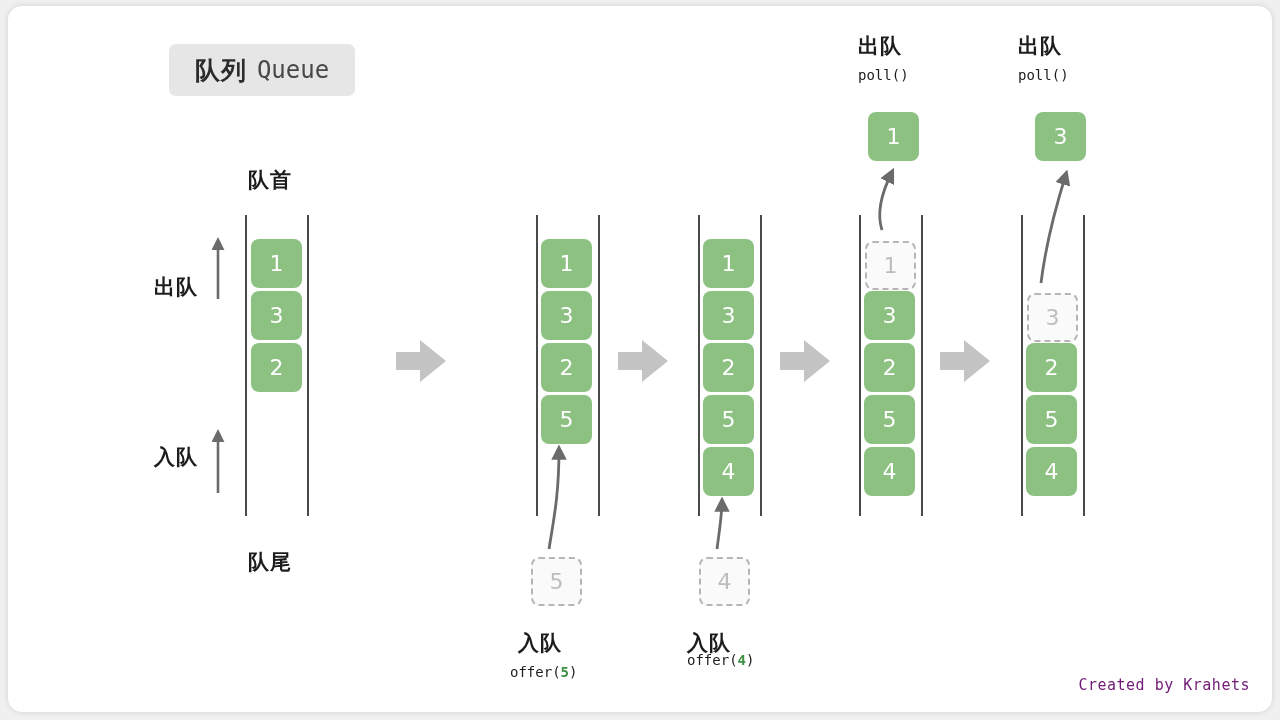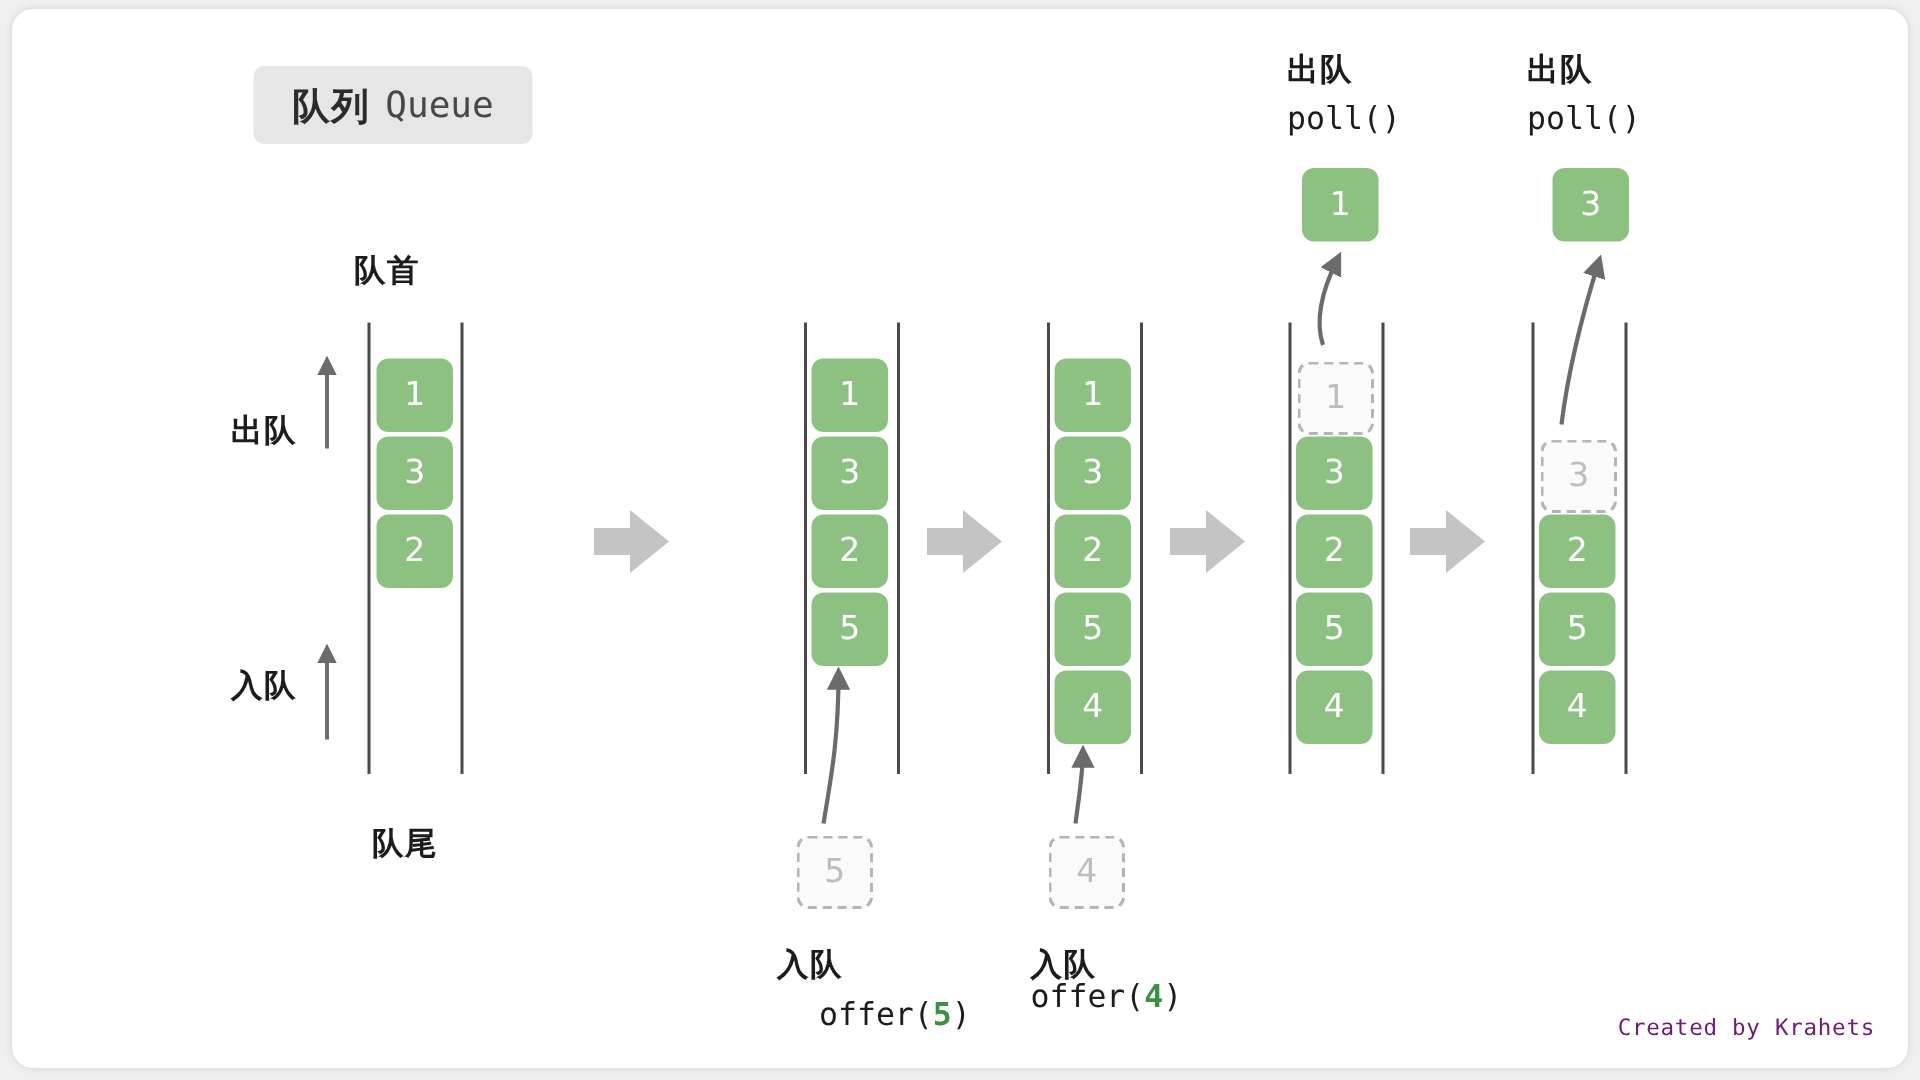--- a/index.html
+++ b/index.html
@@ -54,21 +54,21 @@
 
   
   .cn-label {
     font-size: 21px;
     font-weight: bold;
     color: #1c1c1c;
     white-space: nowrap;
     letter-spacing: 1px;
   }
   .mono-label {
-    font-size: 21px;
+    font-size: 14px;
     color: #1c1c1c;
     font-family: "DejaVu Sans Mono", "Liberation Mono", monospace;
     white-space: nowrap;
   }
   .mono-label .num { color: #3a9142; font-weight: bold; }
 
   
   .rail {
     width: 2px;
     background: #4a4a4a;
@@ -120,21 +120,21 @@
 </head>
 <body>
 
 <div id="card">
 
   <div id="title-badge" class="abs">
     <span class="cn">队列</span>
     <span class="en">Queue</span>
   </div>
 
-  <div class="abs cn-label" style="left:228px; top:160px;">队首</div>
+  <div class="abs cn-label" style="left:240px; top:160px;">队首</div>
   <div class="abs cn-label" style="left:240px; top:542px;text-align:right;">队尾</div>
   <div class="abs cn-label" style="left:146px; top:267px;">出队</div>
   <div class="abs cn-label" style="left:146px; top:437px;">入队</div>
 
   <div class="abs rail" style="left:237px;"></div>
   <div class="abs rail" style="left:299px;"></div>
 
   <div class="abs elem" style="left:243px; top:233px;">1</div>
   <div class="abs elem" style="left:243px; top:285px;">3</div>
   <div class="abs elem" style="left:243px; top:337px;">2</div>
@@ -142,21 +142,21 @@
   <div class="abs rail" style="left:528px;"></div>
   <div class="abs rail" style="left:590px;"></div>
 
   <div class="abs elem" style="left:533px; top:233px;">1</div>
   <div class="abs elem" style="left:533px; top:285px;">3</div>
   <div class="abs elem" style="left:533px; top:337px;">2</div>
   <div class="abs elem" style="left:533px; top:389px;">5</div>
 
   <div class="abs elem ghost" style="left:523px; top:551px;">5</div>
   <div class="abs cn-label" style="left:510px; top:623px;">入队</div>
-  <div class="abs mono-label" style="left:538px; top:658px;"><span>offer(</span><span class="num">5</span><span>)</span></div>
+  <div class="abs mono-label" style="left:502px; top:658px;"><span>offer(</span><span class="num">5</span><span>)</span></div>
 
   <div class="abs rail" style="left:690px;"></div>
   <div class="abs rail" style="left:752px;"></div>
 
   <div class="abs elem" style="left:695px; top:233px;">1</div>
   <div class="abs elem" style="left:695px; top:285px;">3</div>
   <div class="abs elem" style="left:695px; top:337px;">2</div>
   <div class="abs elem" style="left:695px; top:389px;">5</div>
   <div class="abs elem" style="left:695px; top:441px;">4</div>
 

